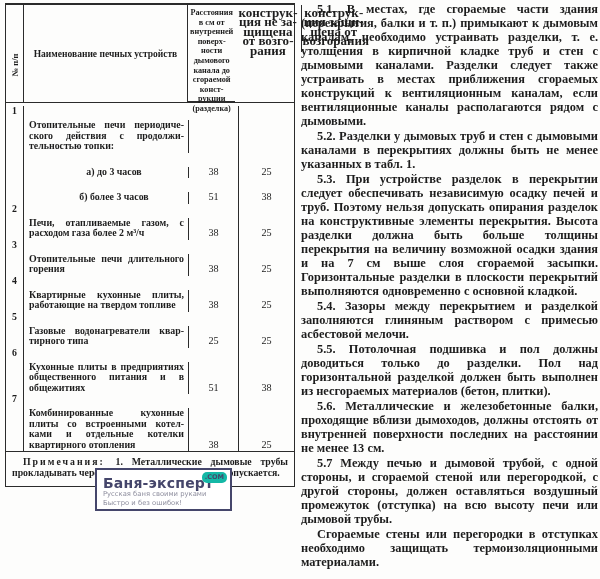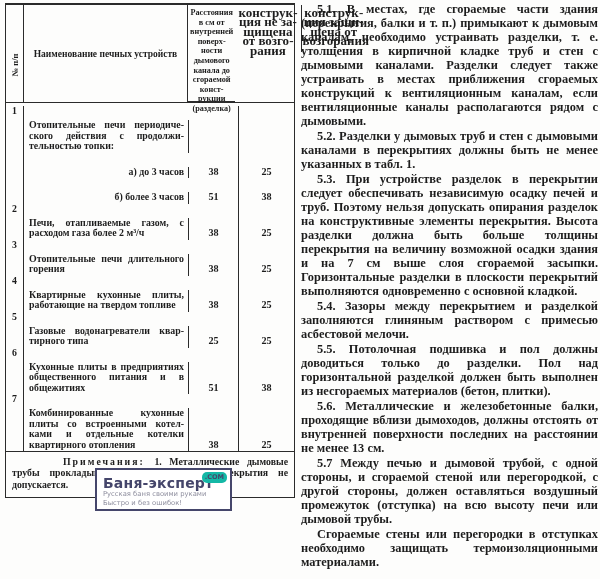--- a/index.html
+++ b/index.html
@@ -51,36 +51,36 @@
   .td-num{
     width:17px;flex:none;border-right:1px solid #2b2b2b;
     text-align:center;font-size:9.8px;font-weight:bold;line-height:10.5px;
   }
   .td-name{
     flex:1;border-right:1px solid #2b2b2b;
     font-size:9.9px;font-weight:bold;line-height:10.5px;
     padding:0 4px 1px 5px;text-align:justify;
     hyphens:manual;box-sizing:border-box;margin-top:14px;
   }
-  .td-name.indent{padding-left:20px;text-align:right;}
+  .td-name.indent{padding-left:20px;text-align:center;}
   .td-val{
     flex:none;display:flex;align-items:flex-end;justify-content:center;
-    font-size:10.2px;font-weight:bold;line-height:10.5px;padding-bottom:1px;
+    font-size:10.2px;font-weight:normal;line-height:10.5px;padding-bottom:1px;
     box-sizing:border-box;
   }
   .td-val.v1{width:50px;border-right:1px solid #2b2b2b;}
   .td-val.v2{width:55px;}
 
   .tnotes{
     border-top:1px solid #2b2b2b;
     padding:4px 6px 7px 6px;
     font-size:9.8px;line-height:11.3px;font-weight:bold;
   }
   .note{margin:0;text-indent:11px;text-align:justify;}
-  .note-label{letter-spacing:2px;margin-left:40px;}
+  .note-label{letter-spacing:2px;}
 
   
   .logo{
     position:absolute;left:95px;top:468px;width:137px;height:43px;
     border:2px solid #45466b;background:#ffffff;
     box-sizing:border-box;padding:3px 5px 2px 6px;
     font-family:"DejaVu Sans","Liberation Sans",sans-serif;
     cursor:pointer;
   }
   .logo-title-row{position:relative;height:17px;}

